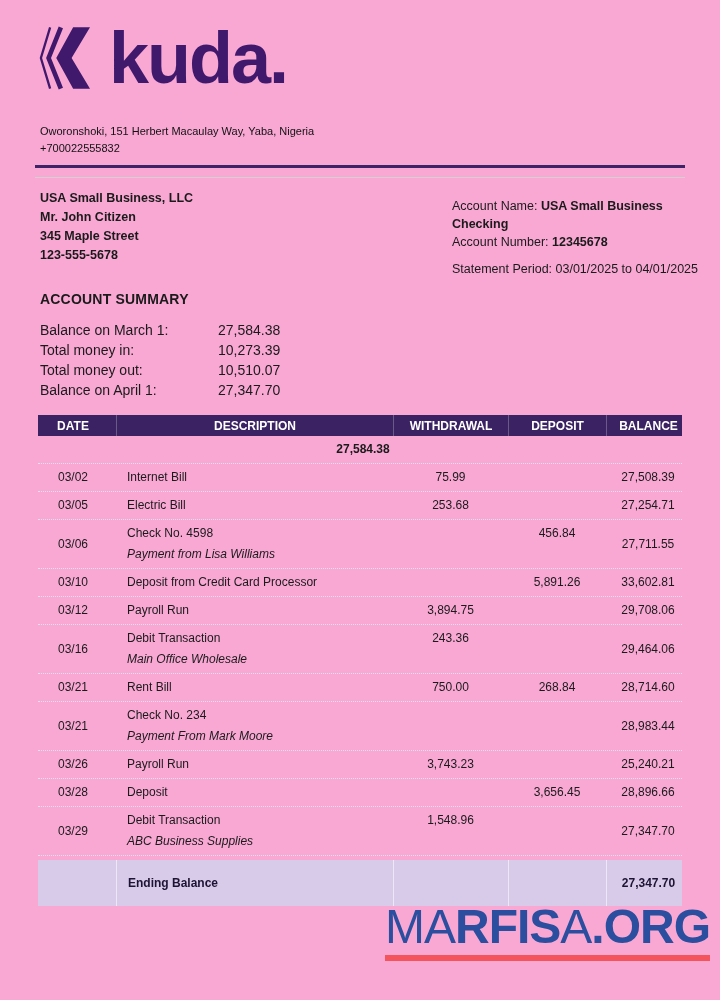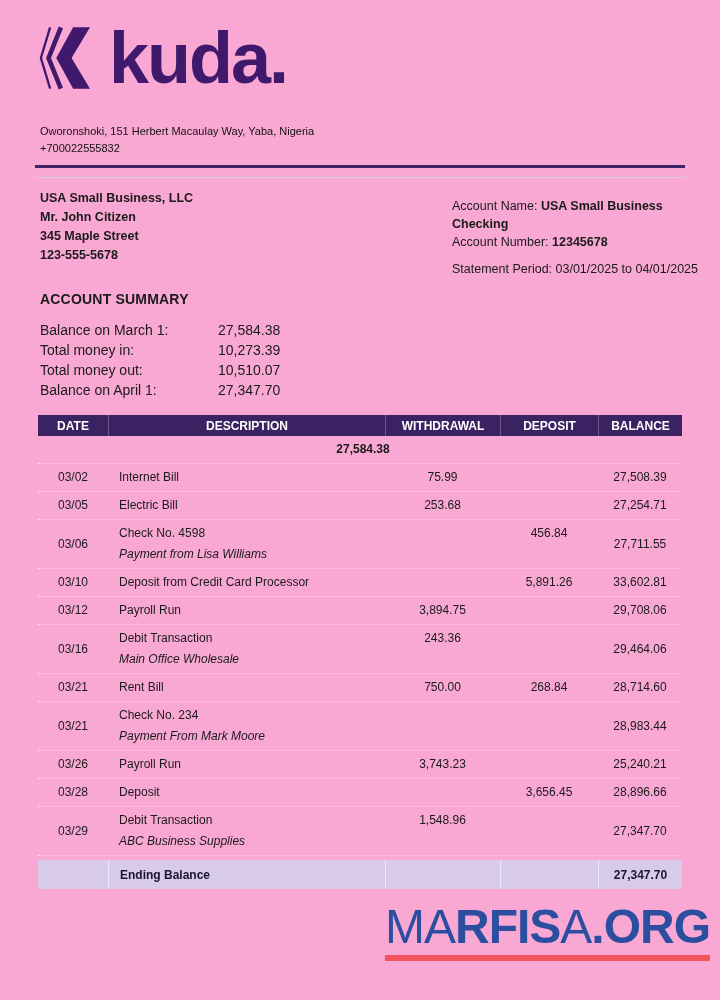--- a/index.html
+++ b/index.html
@@ -99,21 +99,21 @@
 
   
   .txn-table {
     position: absolute;
     left: 38px;
     top: 415px;
     width: 644px;
     font-size: 12px;
   }
   .c-date { width: 70px;  text-align: center; flex: none; }
-  .c-desc { width: 277px; padding-left: 11px; text-align: left; flex: none; }
+  .c-desc { width: 277px; padding-left: 11px; text-align: left; flex: none; margin-left: 8px; }
   .c-wd   { width: 115px; text-align: center; flex: none; }
   .c-dep  { width: 98px;  text-align: center; flex: none; }
   .c-bal  { width: 84px;  text-align: center; flex: none; }
 
   .thead {
     display: flex;
     height: 21px;
     background: #3b2263;
     color: #ffffff;
     font-weight: bold;
@@ -134,21 +134,21 @@
     line-height: 15px;
   }
   .row .c-wd, .row .c-dep { align-self: flex-start; }
   .desc-sub { font-style: italic; }
   .desc-sub:empty { display: none; }
   .desc-sub:not(:empty) { margin-top: 6px; }
   .row-bold .desc-main, .row-bold .c-bal { font-weight: bold; }
 
   .ending-row {
     display: flex;
-    height: 29px;
+    height: 46px;
     margin-top: 4px;
     background: #d8cbea;
     font-weight: bold;
     color: #1d1333;
   }
   .ending-row > div {
     display: flex;
     align-items: center;
   }
   .ending-row .c-wd, .ending-row .c-dep, .ending-row .c-bal, .ending-row .c-date { justify-content: center; }

